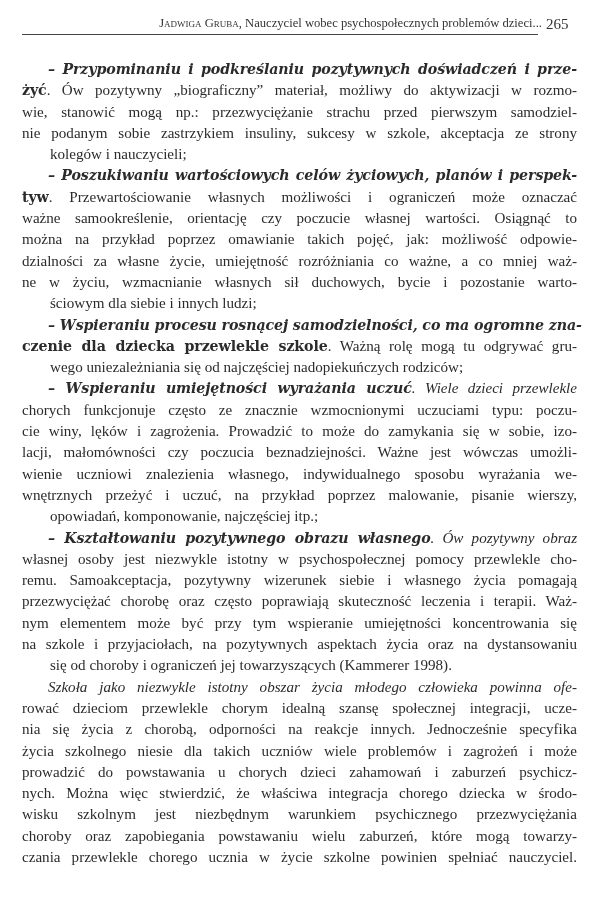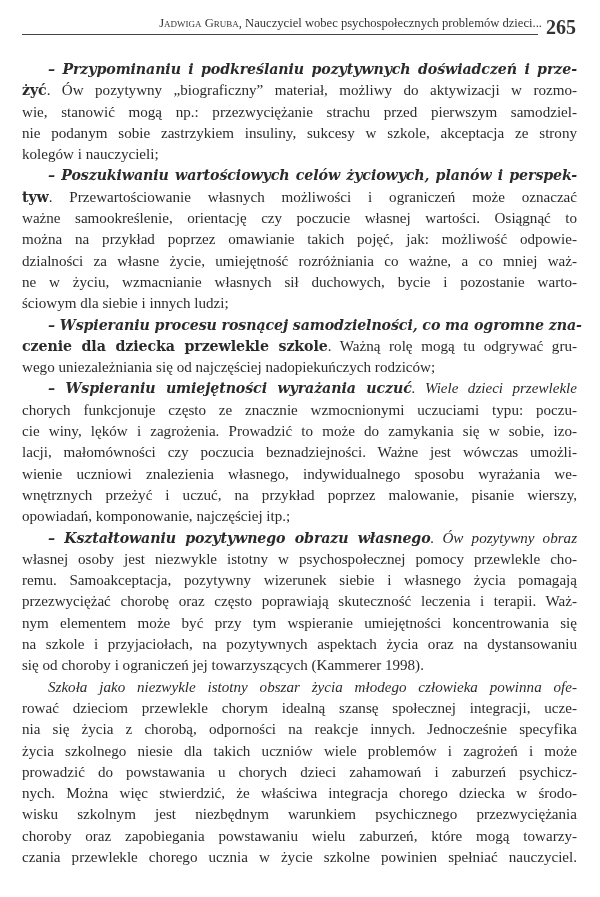--- a/index.html
+++ b/index.html
@@ -41,23 +41,22 @@
     left: 0;
     top: 20px;
     width: 516px;
     height: 0;
     border-top: 1px solid #444;
   }
   .running-head .page-number {
     position: absolute;
     left: 524px;
     top: 2px;
-    font-size: 20px;
+    font-size: 15px;
     color: #333;
-    font-weight: bold;
   }
   .page-body {
     position: absolute;
     left: 22px;
     top: 59px;
     width: 555px;
     font-size: 15.1px;
     line-height: 21.3px;
   }
   .line {
@@ -67,20 +66,21 @@
     white-space: nowrap;
     height: 21.3px;
     overflow: visible;
   }
   .line.indent {
     padding-left: 26px;
     font-style: italic;
   }
   .line.last {
     text-align-last: left;
+    margin-left: 28px;
   }
   .bold {
     font-weight: bold;
     font-family: "DejaVu Serif", "Liberation Serif", serif;
     font-size: 14.2px;
     letter-spacing: -0.1px;
   }
 </style>
 </head>
 <body>

